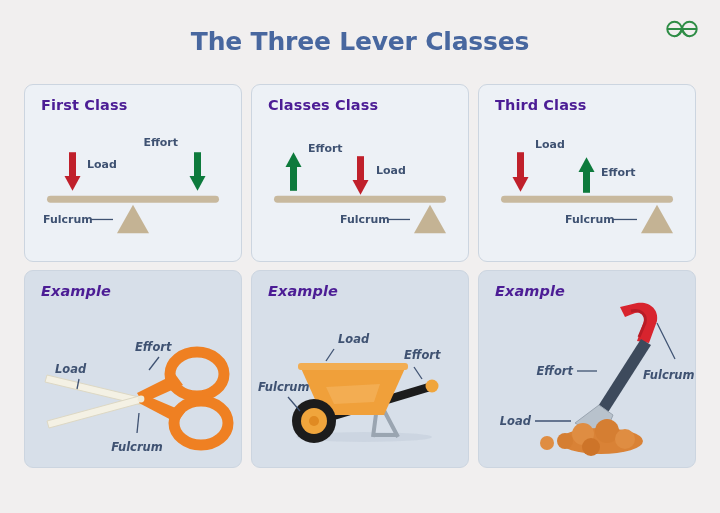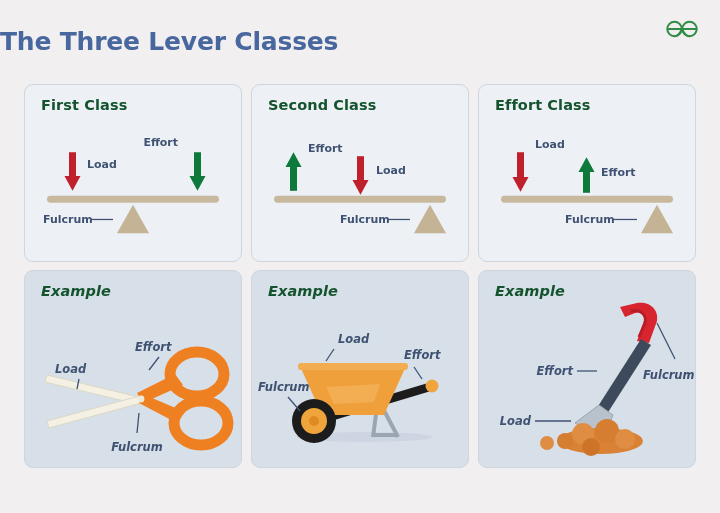--- a/index.html
+++ b/index.html
@@ -27,21 +27,21 @@
   .header {
     position: absolute;
     left: 0; top: 0;
     width: 720px;
     height: 78px;
   }
   .page-title {
     position: absolute;
     left: 0; top: 27px;
     width: 720px;
-    text-align: left;
+    text-align: center;
     font-size: 25px;
     font-weight: bold;
     color: #48679f;
     letter-spacing: -0.2px;
   }
   .brand-logo {
     position: absolute;
     right: 18px; top: 16px;
     width: 40px; height: 26px;
   }
@@ -78,21 +78,21 @@
     background: #d7dfe9;
     flex: 1 1 auto;
     font-style: italic;
   }
   .panel-heading {
     position: absolute;
     left: 16px;
     top: 12px;
     font-size: 14.5px;
     font-weight: bold;
-    color: #14532d;
+    color: #4c1d95;
     letter-spacing: 0.1px;
   }
 
   
   .lever-stage {
     position: absolute;
     left: 0; top: 0;
     width: 100%; height: 100%;
   }
   .lever-svg { display: block; width: 100%; height: 100%; }
@@ -195,21 +195,21 @@
             <line class="leader" x1="114" y1="142" x2="112" y2="162"></line>
             <text class="ex-label" x="112" y="180" text-anchor="middle">Fulcrum</text>
           </svg>
         </div>
       </div>
     </div>
 
     <div class="column">
 
       <div class="panel panel-diagram">
-        <div class="panel-heading">Second Class</div>
+        <div class="panel-heading">Classes Class</div>
         <div class="lever-stage">
           <svg class="lever-svg" viewBox="0 0 216 178" preserveAspectRatio="none">
             <rect x="22" y="112" width="172" height="7" rx="3.5" fill="#c8b99e"></rect>
             <polygon points="178,121 162,150 194,150" fill="#c4b394"></polygon>
 
             <g>
               <rect x="38" y="80" width="7" height="27" fill="#0d7a3c"></rect>
               <polygon points="33.5,83 49.5,83 41.5,68" fill="#0d7a3c"></polygon>
             </g>
 
@@ -258,21 +258,21 @@
             <line class="leader" x1="48" y1="140" x2="36" y2="126"></line>
             <text class="ex-label" x="6" y="120">Fulcrum</text>
           </svg>
         </div>
       </div>
     </div>
 
     <div class="column">
 
       <div class="panel panel-diagram">
-        <div class="panel-heading">Effort Class</div>
+        <div class="panel-heading">Third Class</div>
         <div class="lever-stage">
           <svg class="lever-svg" viewBox="0 0 216 178" preserveAspectRatio="none">
             <rect x="22" y="112" width="172" height="7" rx="3.5" fill="#c8b99e"></rect>
             <polygon points="178,121 162,150 194,150" fill="#c4b394"></polygon>
 
             <g>
               <rect x="38" y="68" width="7" height="27" fill="#c0202b"></rect>
               <polygon points="33.5,93 49.5,93 41.5,108" fill="#c0202b"></polygon>
             </g>
 

